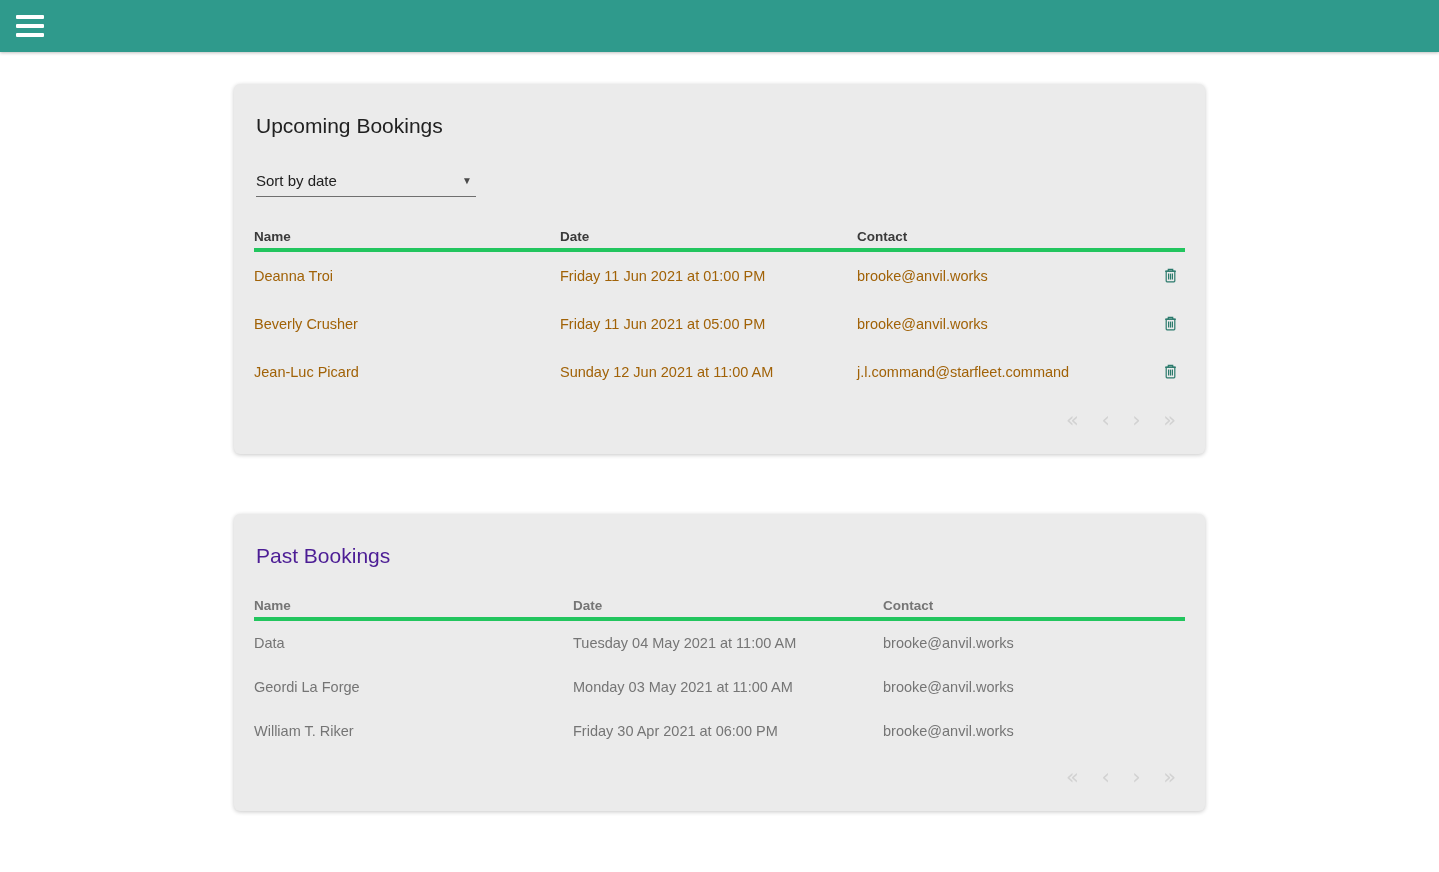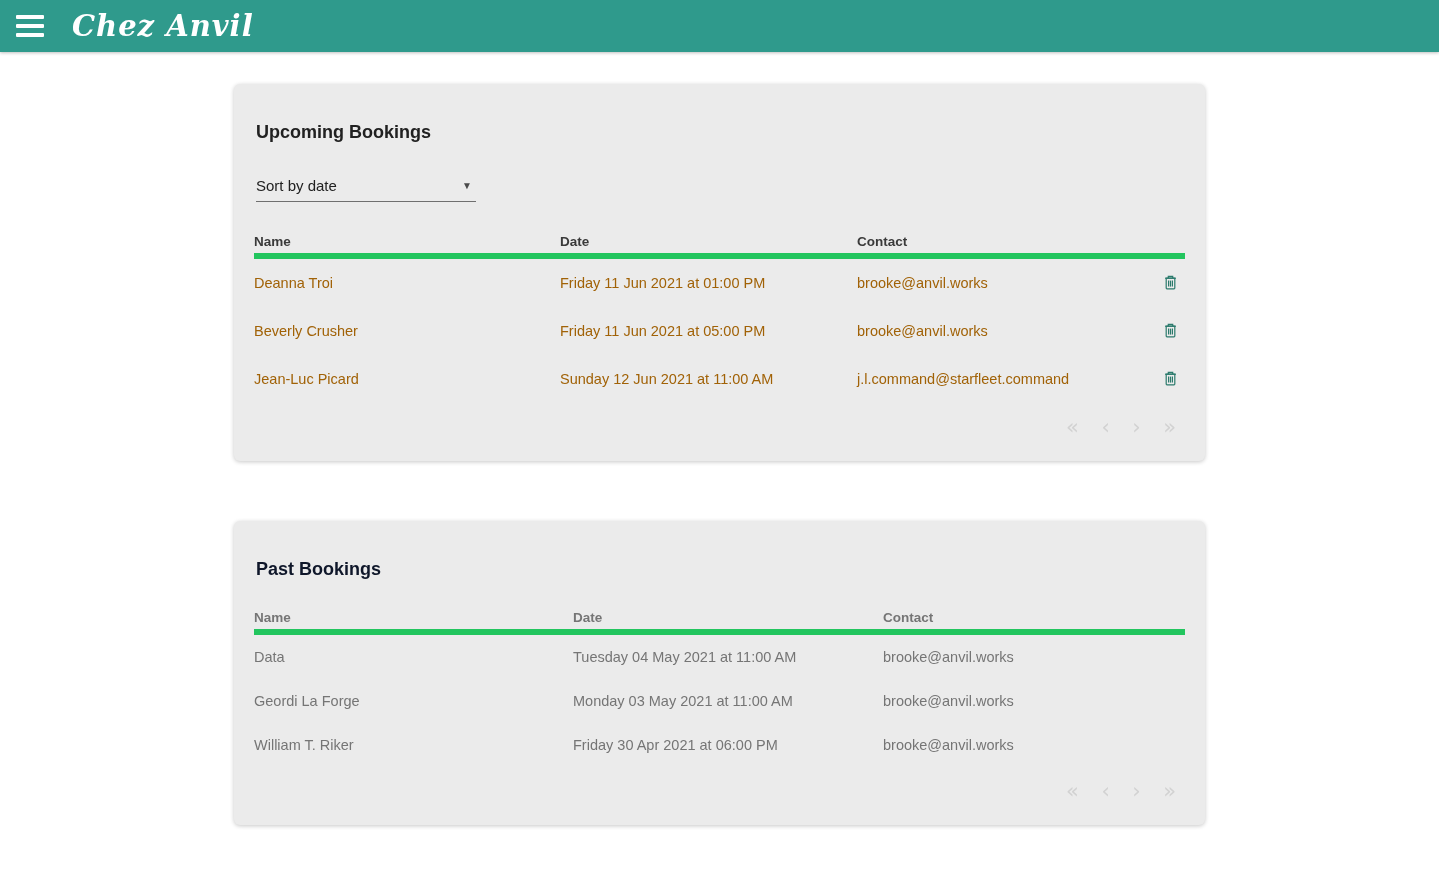--- a/index.html
+++ b/index.html
@@ -42,26 +42,26 @@
     margin: 0 auto;
     background: #ebebeb;
     border-radius: 6px;
     box-shadow: 0 1px 4px rgba(0,0,0,0.22);
     padding: 24px 20px 22px 20px;
   }
   .card.upcoming { margin-top: 32px; }
   .card.past { margin-top: 60px; }
 
   .card-title {
-    font-size: 18px;
-    font-weight: 700;
+    font-size: 21px;
+    font-weight: 400;
     color: #212121;
-    margin: 14px 2px 0 2px;
-  }
-  .card.past .card-title { color: #0f172a; }
+    margin: 6px 2px 0 2px;
+  }
+  .card.past .card-title { color: #4c1d95; }
 
   
   .sort-select {
     margin: 34px 2px 16px 2px;
     width: 220px;
     display: flex;
     align-items: center;
     justify-content: space-between;
     border-bottom: 1px solid #6f6f6f;
     padding: 0 4px 7px 0;
@@ -73,21 +73,21 @@
 
   
   table { border-collapse: collapse; width: 931px; margin: 26px auto 0 auto; table-layout: fixed; }
   .card.past table { margin-top: 24px; }
   th {
     text-align: left;
     font-size: 13.5px;
     font-weight: 700;
     color: #3a3a3a;
     padding: 6px 0 4px 0;
-    border-bottom: 6px solid #22c55e;
+    border-bottom: 4px solid #22c55e;
   }
   td {
     font-size: 14.5px;
     color: #a16207;
     padding: 14px 0;
     height: 44px;
     vertical-align: middle;
   }
   .card.past th, .card.past td { color: #757575; }
   col.c-name { width: 306px; }
@@ -122,21 +122,20 @@
 </style>
 </head>
 <body>
 
 <header class="appbar">
   <button class="menu-btn">
     <span class="bar"></span>
     <span class="bar"></span>
     <span class="bar"></span>
   </button>
-  <div class="logo">Chez Anvil</div>
 </header>
 
 <section class="card upcoming">
   <h1 class="card-title">Upcoming Bookings</h1>
 
   <div class="sort-select">
     <span>Sort by date</span>
     <span class="caret">▼</span>
   </div>
 

